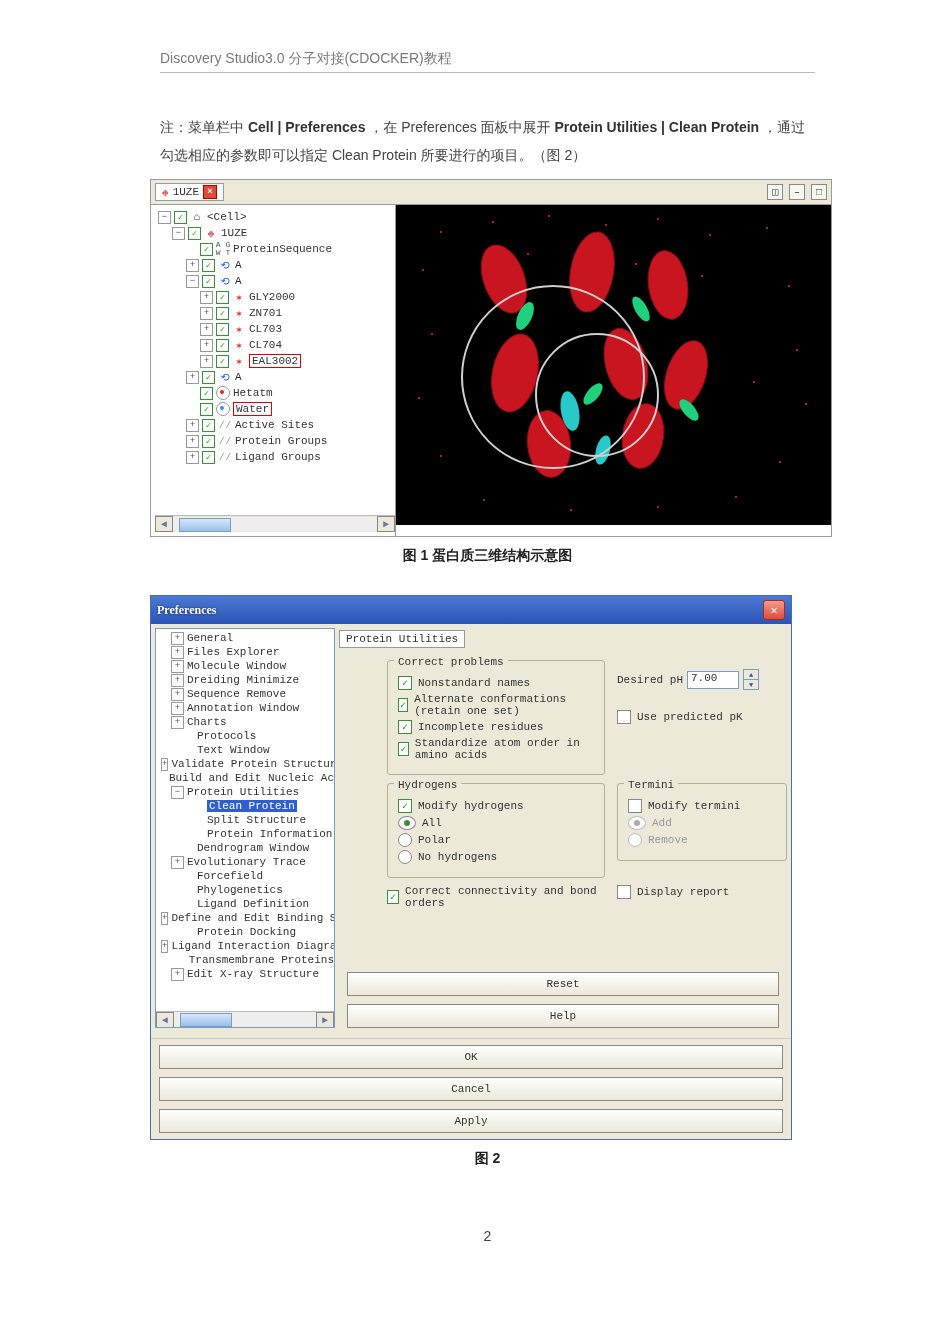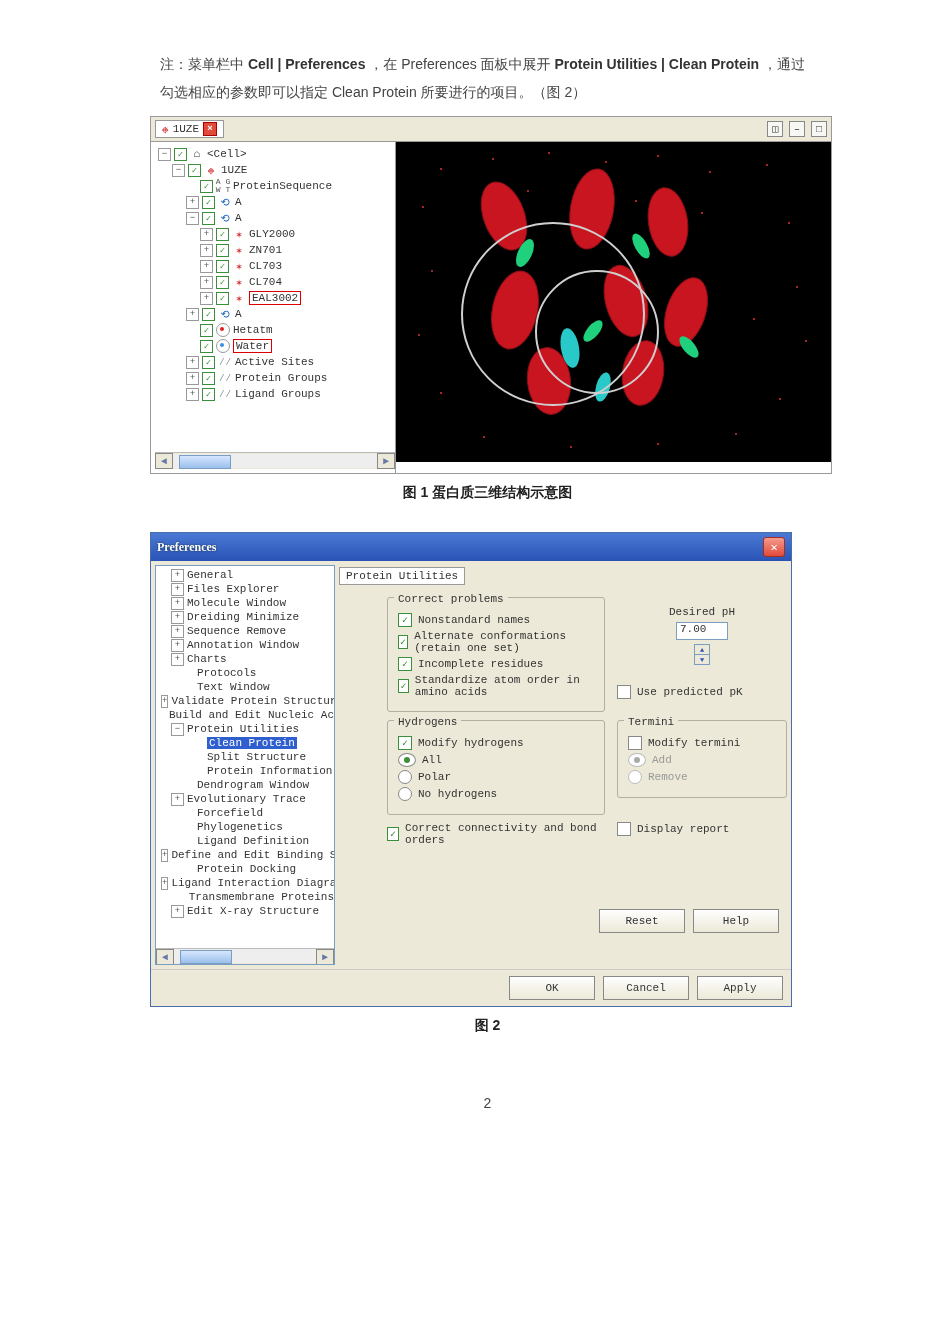--- a/index.html
+++ b/index.html
@@ -177,32 +177,33 @@
   .lbl-dis{color:#999;}
   .txtin{
     width:44px;height:16px;border:1px solid #7a9ec2;background:#fff;font-size:11px;padding:0 3px;
   }
   .spin {
     display:flex;flex-direction:column;border:1px solid #7a9ec2;background:#ece9d8;
   }
   .spin div{width:14px;height:9px;font-size:7px;color:#2a53b5;display:flex;align-items:center;justify-content:center;border-bottom:1px solid #7a9ec2;}
   .spin div:last-child{border:none;}
   .right-col{width:170px;}
-  .btnrow{display:flex;justify-content:flex-end;gap:8px;padding:6px 8px;}
+  .btnrow{display:flex;justify-content:flex-end;gap:8px;padding:6px 8px;flex-direction:column;}
   .btn {
     min-width:64px;height:22px;border:1px solid #888;background:linear-gradient(#fefefe,#ece9d8);font-size:11px;display:flex;align-items:center;justify-content:center;padding:0 10px;
   }
   .dlg-hscroll {
     position:absolute;bottom:0;left:0;right:0;height:15px;display:flex;background:#ece9d8;border-top:1px solid #bbb;
   }
 </style>
 </head>
 <body>
 
 <div class="page">
+  <div class="doc-header">Discovery Studio3.0 分子对接(CDOCKER)教程</div>
 
   <div class="doc-body">
     <p>
       <span>注：菜单栏中 </span>
       <strong>Cell | Preferences</strong>
       <span>，在 Preferences 面板中展开 </span>
       <strong>Protein Utilities | Clean Protein</strong>
       <span>，通过勾选相应的参数即可以指定 Clean Protein 所要进行的项目。（图 2）</span>
     </p>
 
@@ -556,21 +557,21 @@
                     </div>
                   <div class="ck">
                       <span class="ckbox">✓</span>
                       <span>Standardize atom order in amino acids</span>
                     </div>
                 </div>
               </div>
             </div>
             <div class="right-col">
               <div style="height:10px;"></div>
-              <div class="ck" style="gap:4px;flex-direction:column;">
+              <div class="ck" style="gap:4px;">
                 <span>Desired pH</span>
                 <span class="txtin">7.00</span>
                 <span class="spin">
                     <div>▲</div>
                     <div>▼</div>
                   </span>
               </div>
               <div style="height:14px;"></div>
               <div class="ck">
                   <span class="ckbox unchecked">✓</span>

